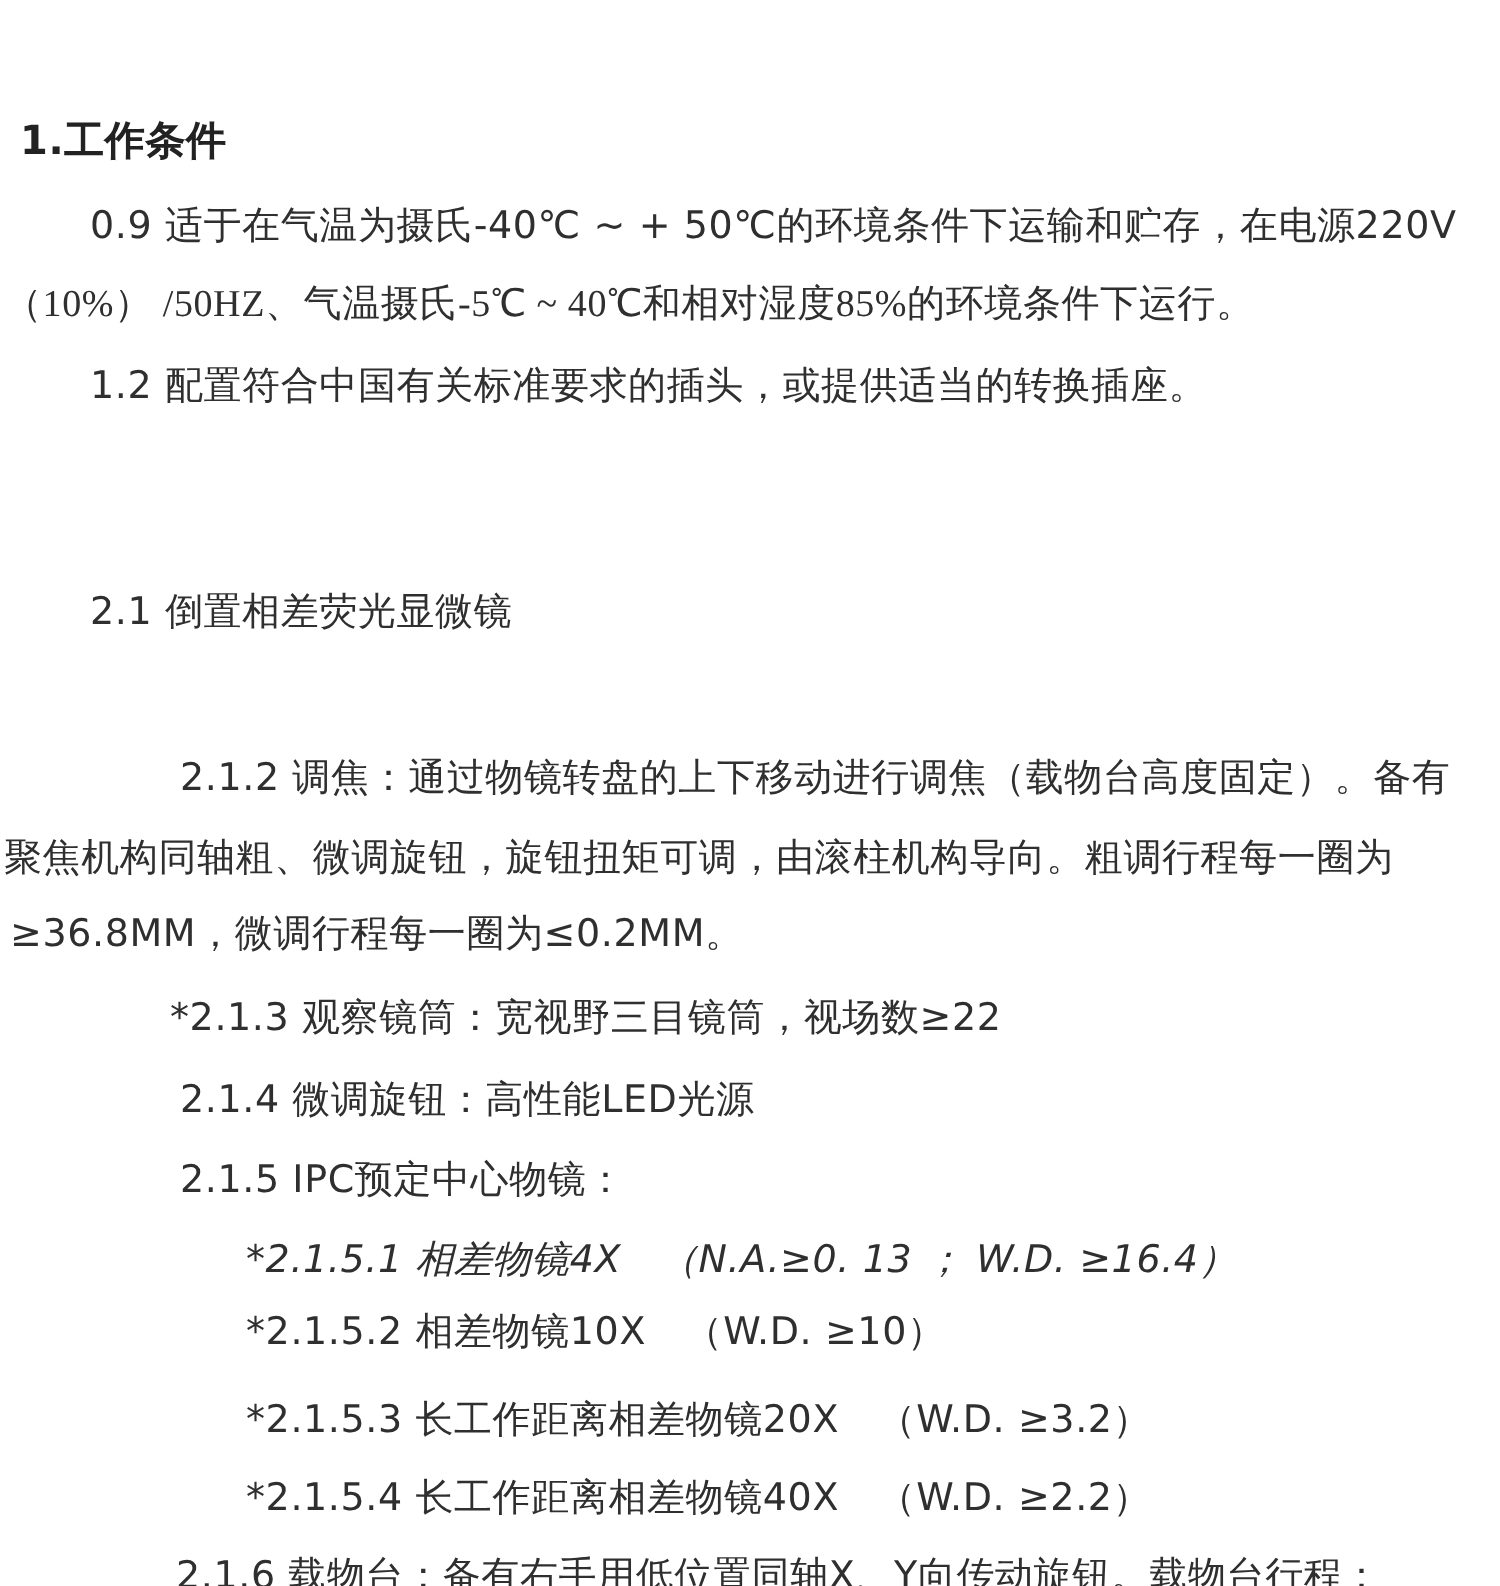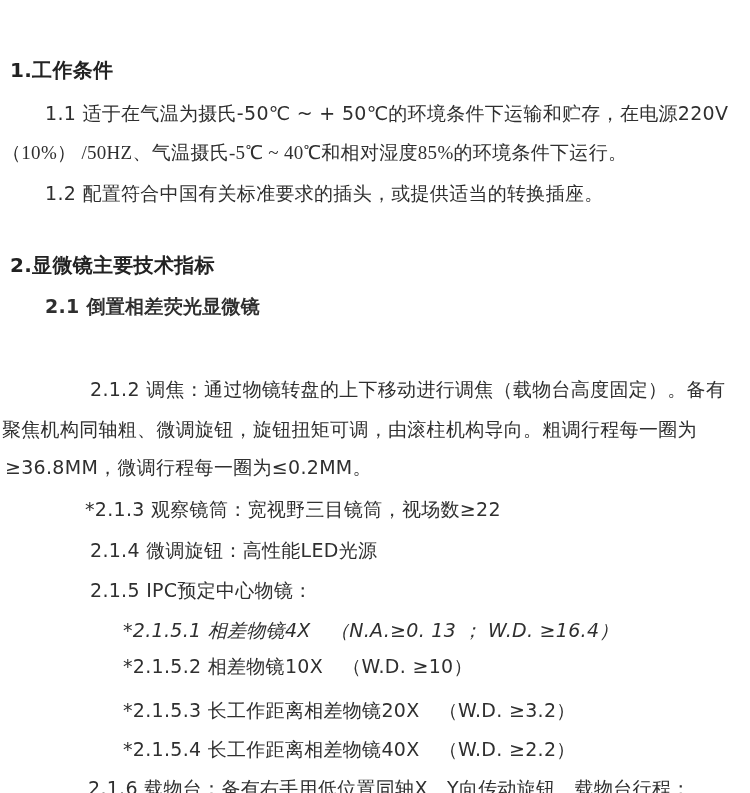--- a/index.html
+++ b/index.html
@@ -33,27 +33,26 @@
     color: #222222;
   }
 </style>
 </head>
 <body>
 
 <div class="page">
 
   <div class="line heading" style="top:58px;  left:10px;">1.工作条件</div>
 
-  <div class="line" style="top:101px; left:45px;">1.1 适于在气温为摄氏-50℃ ~ + 50℃的环境条件下运输和贮存，在电源220V</div>
+  <div class="line" style="top:101px; left:45px;">0.9 适于在气温为摄氏-40℃ ~ + 50℃的环境条件下运输和贮存，在电源220V</div>
   <div class="line" style="top:141px; left:2px;font-family:Liberation Serif, serif;">（10%） /50HZ、气温摄氏-5℃ ~ 40℃和相对湿度85%的环境条件下运行。</div>
   <div class="line" style="top:181px; left:45px;">1.2 配置符合中国有关标准要求的插头，或提供适当的转换插座。</div>
 
-  <div class="line heading" style="top:253px; left:10px;">2.显微镜主要技术指标</div>
 
-  <div class="line" style="top:294px; left:45px;font-weight:bold;">2.1 倒置相差荧光显微镜</div>
+  <div class="line" style="top:294px; left:45px;">2.1 倒置相差荧光显微镜</div>
   <div class="line" style="top:377px; left:90px;">2.1.2 调焦：通过物镜转盘的上下移动进行调焦（载物台高度固定）。备有</div>
   <div class="line" style="top:417px; left:2px;">聚焦机构同轴粗、微调旋钮，旋钮扭矩可调，由滚柱机构导向。粗调行程每一圈为</div>
   <div class="line" style="top:455px; left:5px;">≥36.8MM，微调行程每一圈为≤0.2MM。</div>
   <div class="line" style="top:497px; left:85px;">*2.1.3 观察镜筒：宽视野三目镜筒，视场数≥22</div>
   <div class="line" style="top:538px; left:90px;">2.1.4 微调旋钮：高性能LED光源</div>
   <div class="line" style="top:578px; left:90px;">2.1.5 IPC预定中心物镜：</div>
   <div class="line" style="top:618px; left:123px;font-style:italic;">*2.1.5.1 相差物镜4X　（N.A.≥0. 13 ； W.D. ≥16.4）</div>
   <div class="line" style="top:654px; left:123px;">*2.1.5.2 相差物镜10X　（W.D. ≥10）</div>
   <div class="line" style="top:698px; left:123px;">*2.1.5.3 长工作距离相差物镜20X　（W.D. ≥3.2）</div>
   <div class="line" style="top:737px; left:123px;">*2.1.5.4 长工作距离相差物镜40X　（W.D. ≥2.2）</div>

